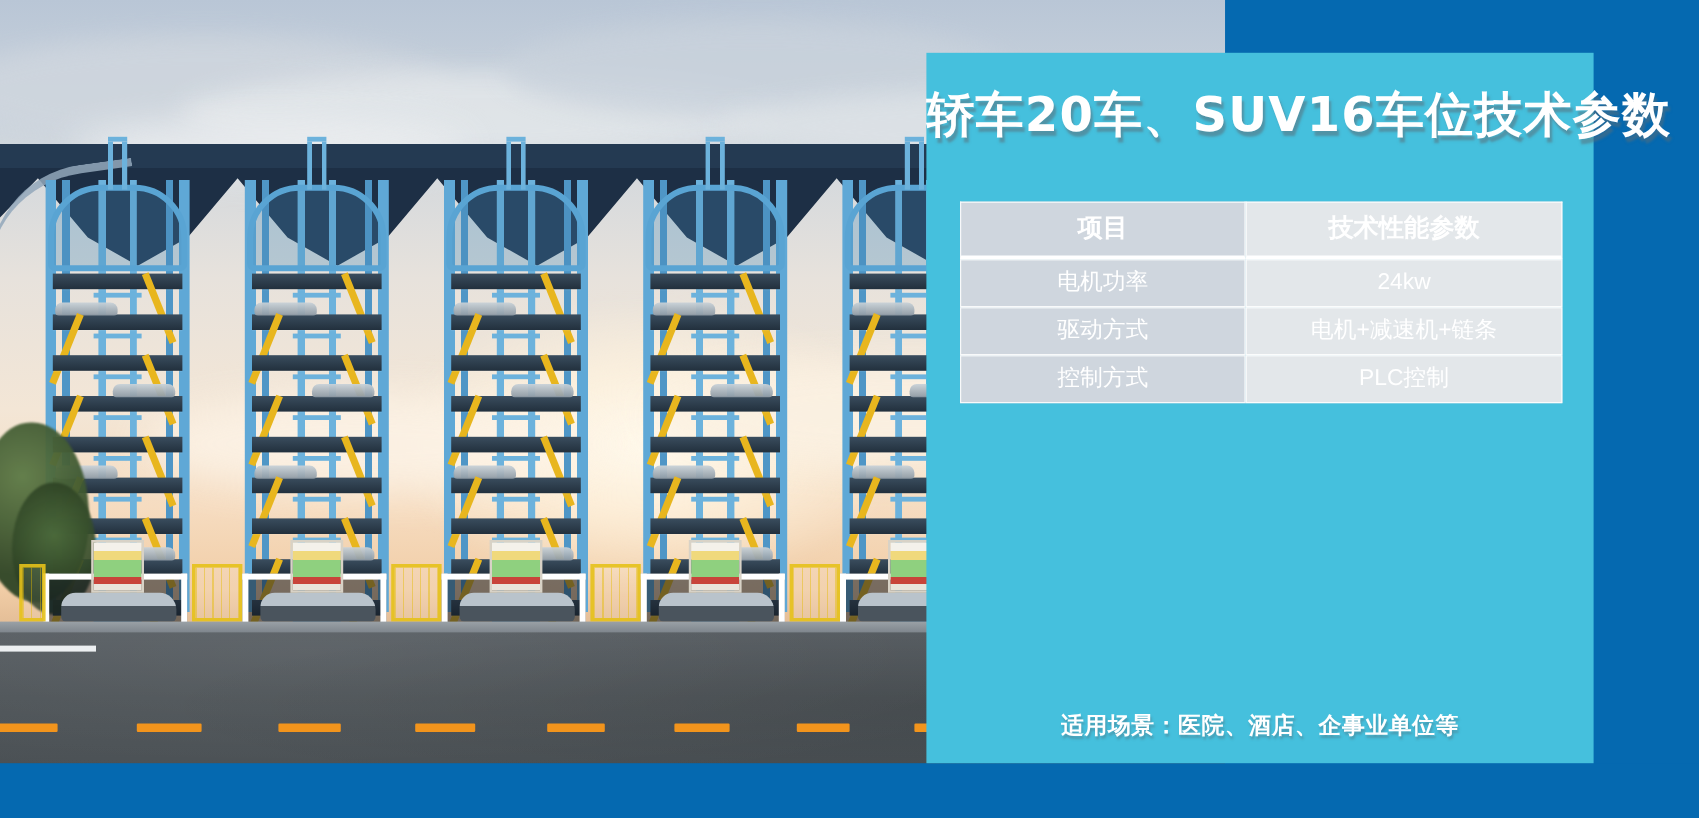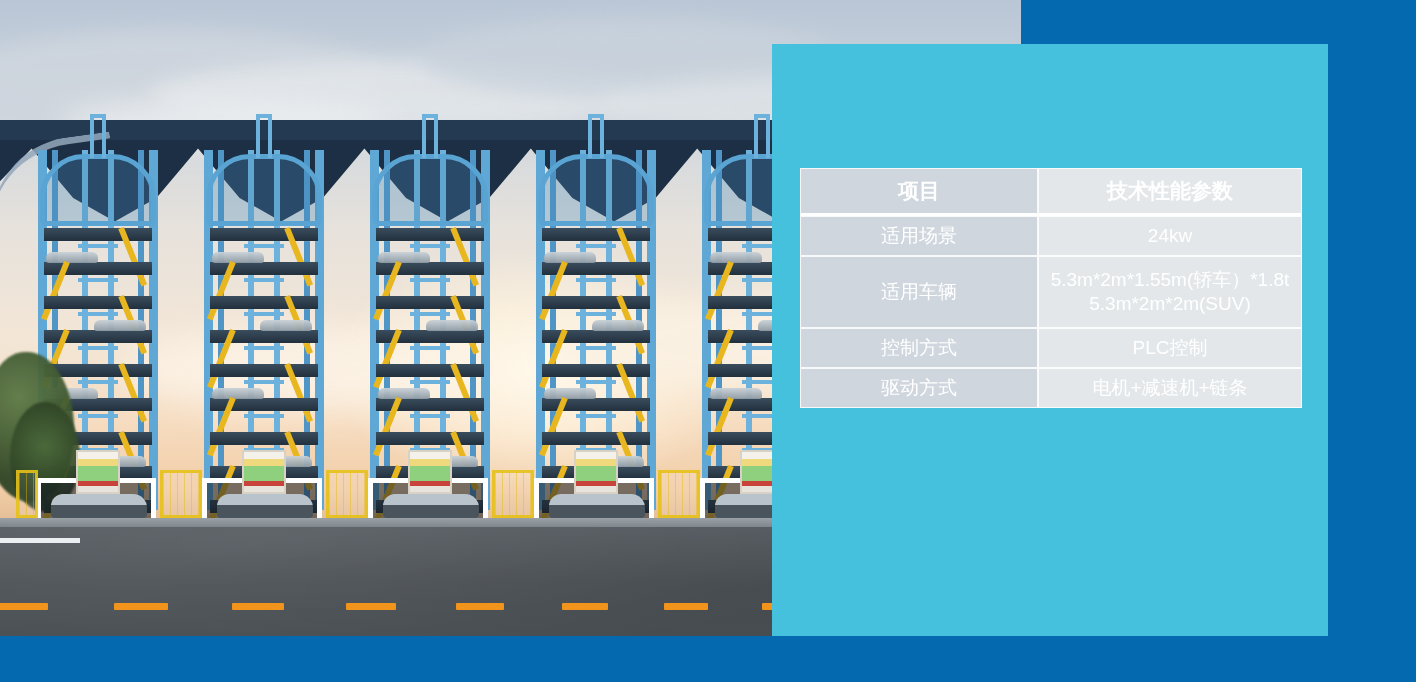--- a/index.html
+++ b/index.html
@@ -507,50 +507,45 @@
         <div class="lane" style="left: 762px; width: 42px; background: rgb(242, 148, 28);"></div>
         <div class="lane" style="left: 856px; width: 40px; background: rgb(242, 148, 28);"></div>
       </div>
   </div>
 
   <div class="bluepanel" style="background: rgb(5, 105, 176);"></div>
   <div class="bluepanel-bottom" style="background: rgb(5, 105, 176);"></div>
 
   <div class="card" style="background: rgb(69, 192, 221);">
 
+    <div class="card-title">轿车20车、SUV16车位技术参数</div>
 
     <table class="spec">
       <colgroup>
           <col class="c1">
           <col class="c2">
         </colgroup>
       <thead>
         <tr>
           <th>项目</th>
           <th>技术性能参数</th>
         </tr>
       </thead>
       <tbody id="spec-body">
           <tr>
-            <td>适用场景</td>
+            <td>电机功率</td>
             <td>24kw</td>
           </tr>
-          <tr class="tall">
-            <td>适用车辆</td>
-            <td>
-              <div>5.3m*2m*1.55m(轿车）*1.8t</div>
-              <div>5.3m*2m*2m(SUV)</div>
-            </td>
+          <tr>
+            <td>驱动方式</td>
+            <td>电机+减速机+链条</td>
           </tr>
           <tr>
             <td>控制方式</td>
             <td>PLC控制</td>
           </tr>
-          <tr>
-            <td>驱动方式</td>
-            <td>电机+减速机+链条</td>
-          </tr>
         </tbody>
     </table>
 
+    <div class="scene-note">适用场景：医院、酒店、企事业单位等</div>
   </div>
 
 </div>
 
 </body></html>

